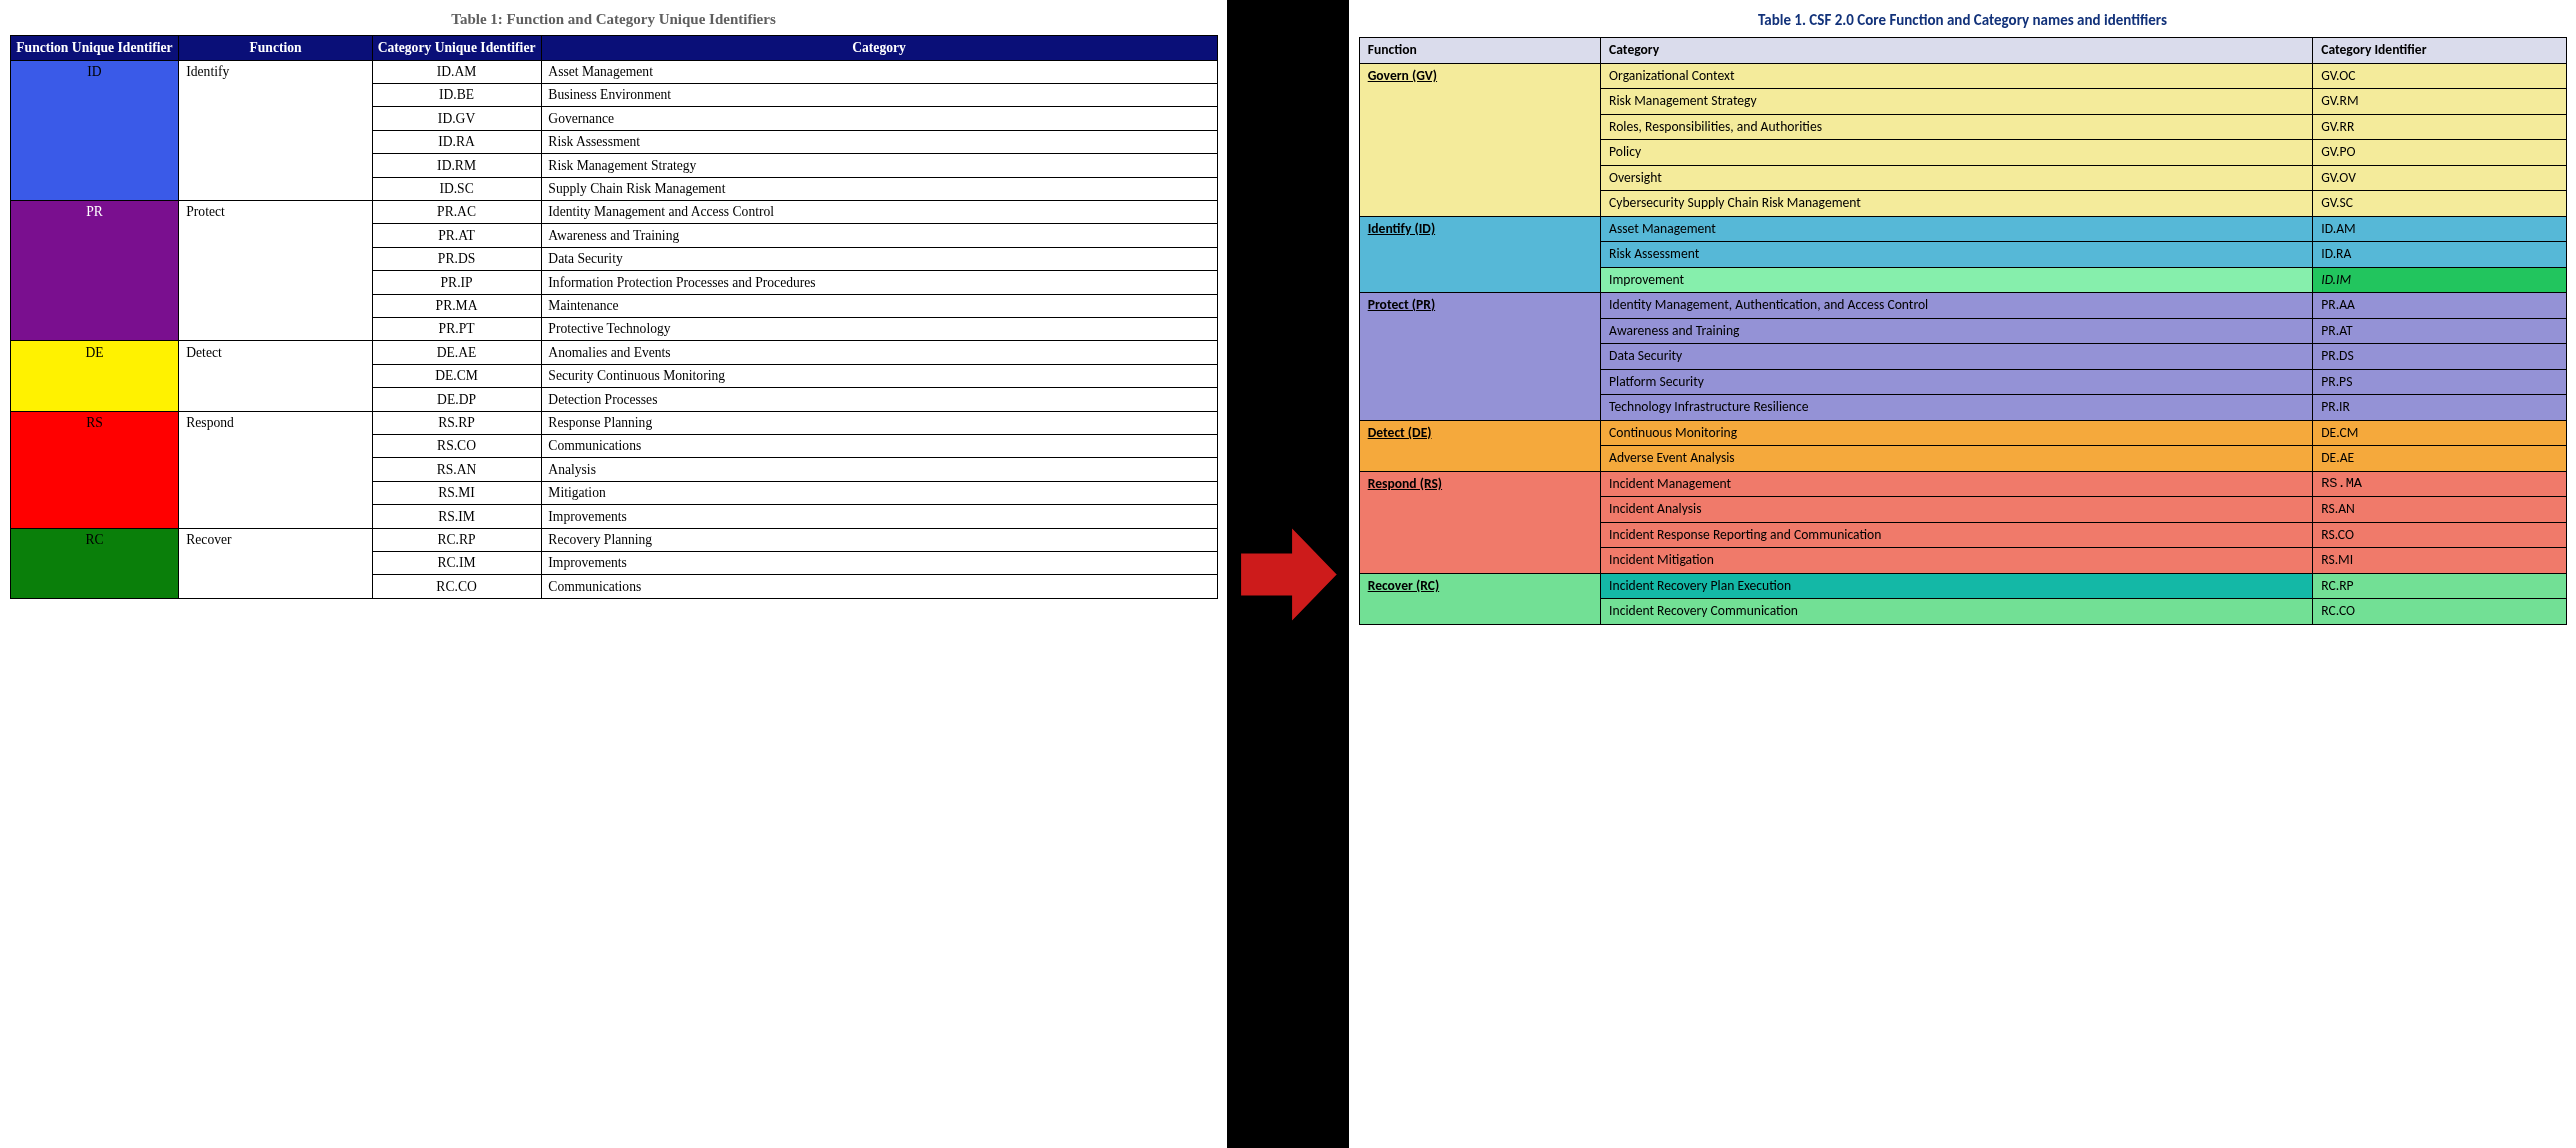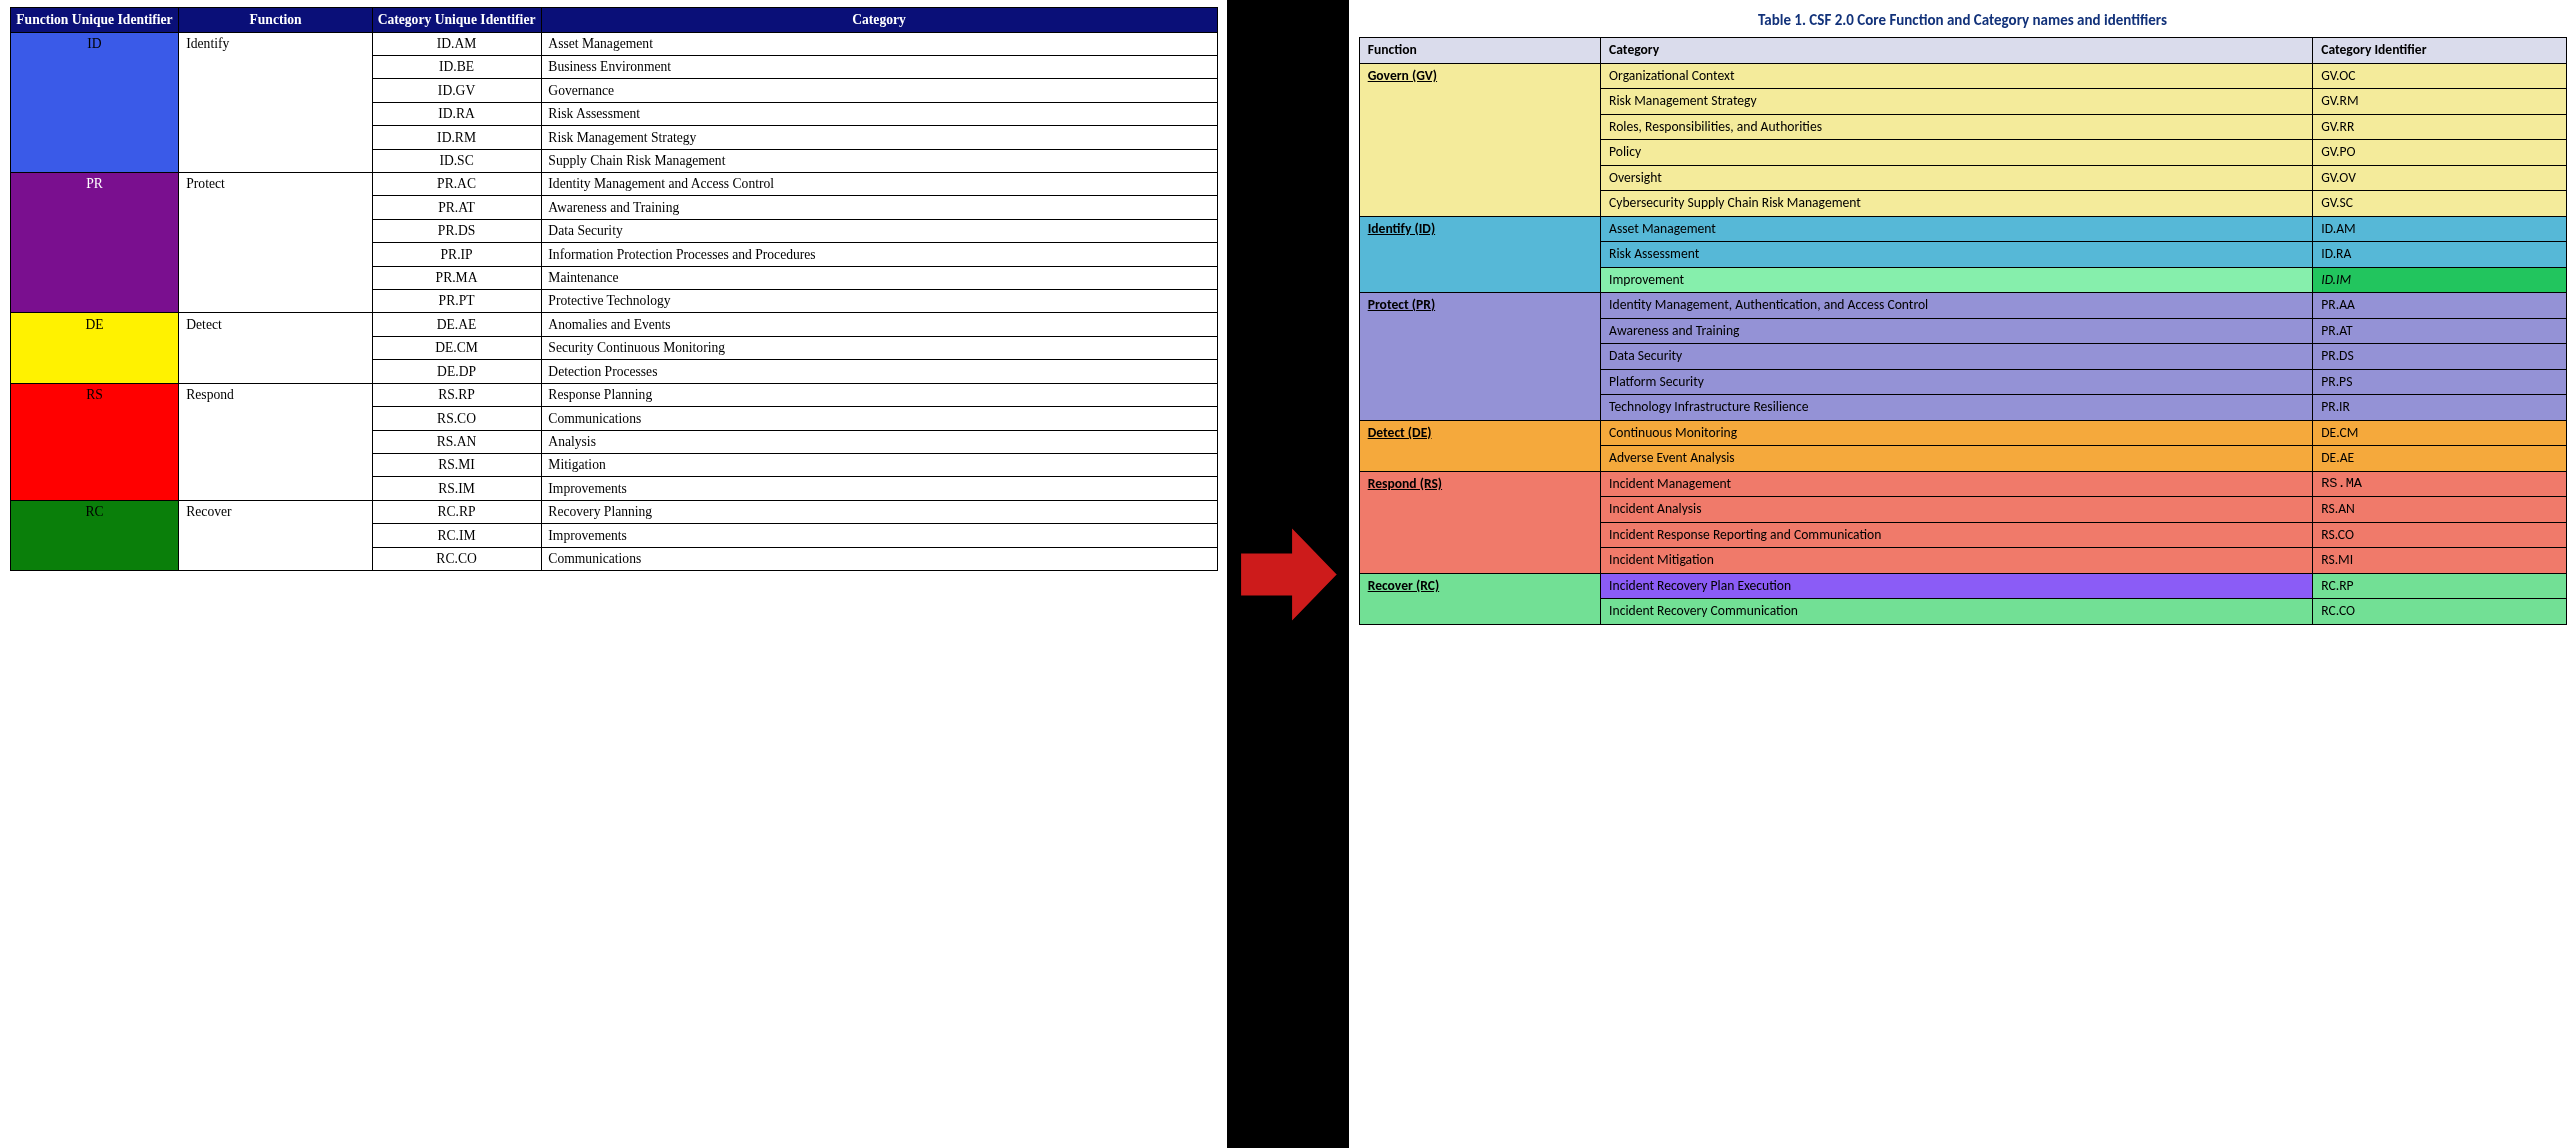--- a/index.html
+++ b/index.html
@@ -103,20 +103,21 @@
     font-weight:bold;
     text-decoration:underline;
   }
 </style>
 </head>
 <body>
 
 <div class="wrap">
 
   <div class="left">
+    <div class="t1-title">Table 1: Function and Category Unique Identifiers</div>
     <table class="t1">
       <colgroup id="t1-cols">
           <col style="width: 14%;">
           <col style="width: 16%;">
           <col style="width: 14%;">
           <col style="width: 56%;">
         </colgroup>
       <thead>
           <tr id="t1-head">
             <th>Function Unique Identifier</th>
@@ -336,21 +337,21 @@
           <tr>
             <td style="background: rgb(240, 122, 106);">Incident Response Reporting and Communication</td>
             <td style="background: rgb(240, 122, 106);">RS.CO</td>
           </tr>
           <tr>
             <td style="background: rgb(240, 122, 106);">Incident Mitigation</td>
             <td style="background: rgb(240, 122, 106);">RS.MI</td>
           </tr>
           <tr>
             <td class="func" rowspan="2" style="background: rgb(114, 224, 149);">Recover (RC)</td>
-            <td style="background: #8b5cf6;">Incident Recovery Plan Execution</td>
+            <td style="background: #14b8a6;">Incident Recovery Plan Execution</td>
             <td style="background: rgb(114, 224, 149);">RC.RP</td>
           </tr>
           <tr>
             <td style="background: rgb(114, 224, 149);">Incident Recovery Communication</td>
             <td style="background: rgb(114, 224, 149);">RC.CO</td>
           </tr>
         </tbody>
     </table>
   </div>
 

